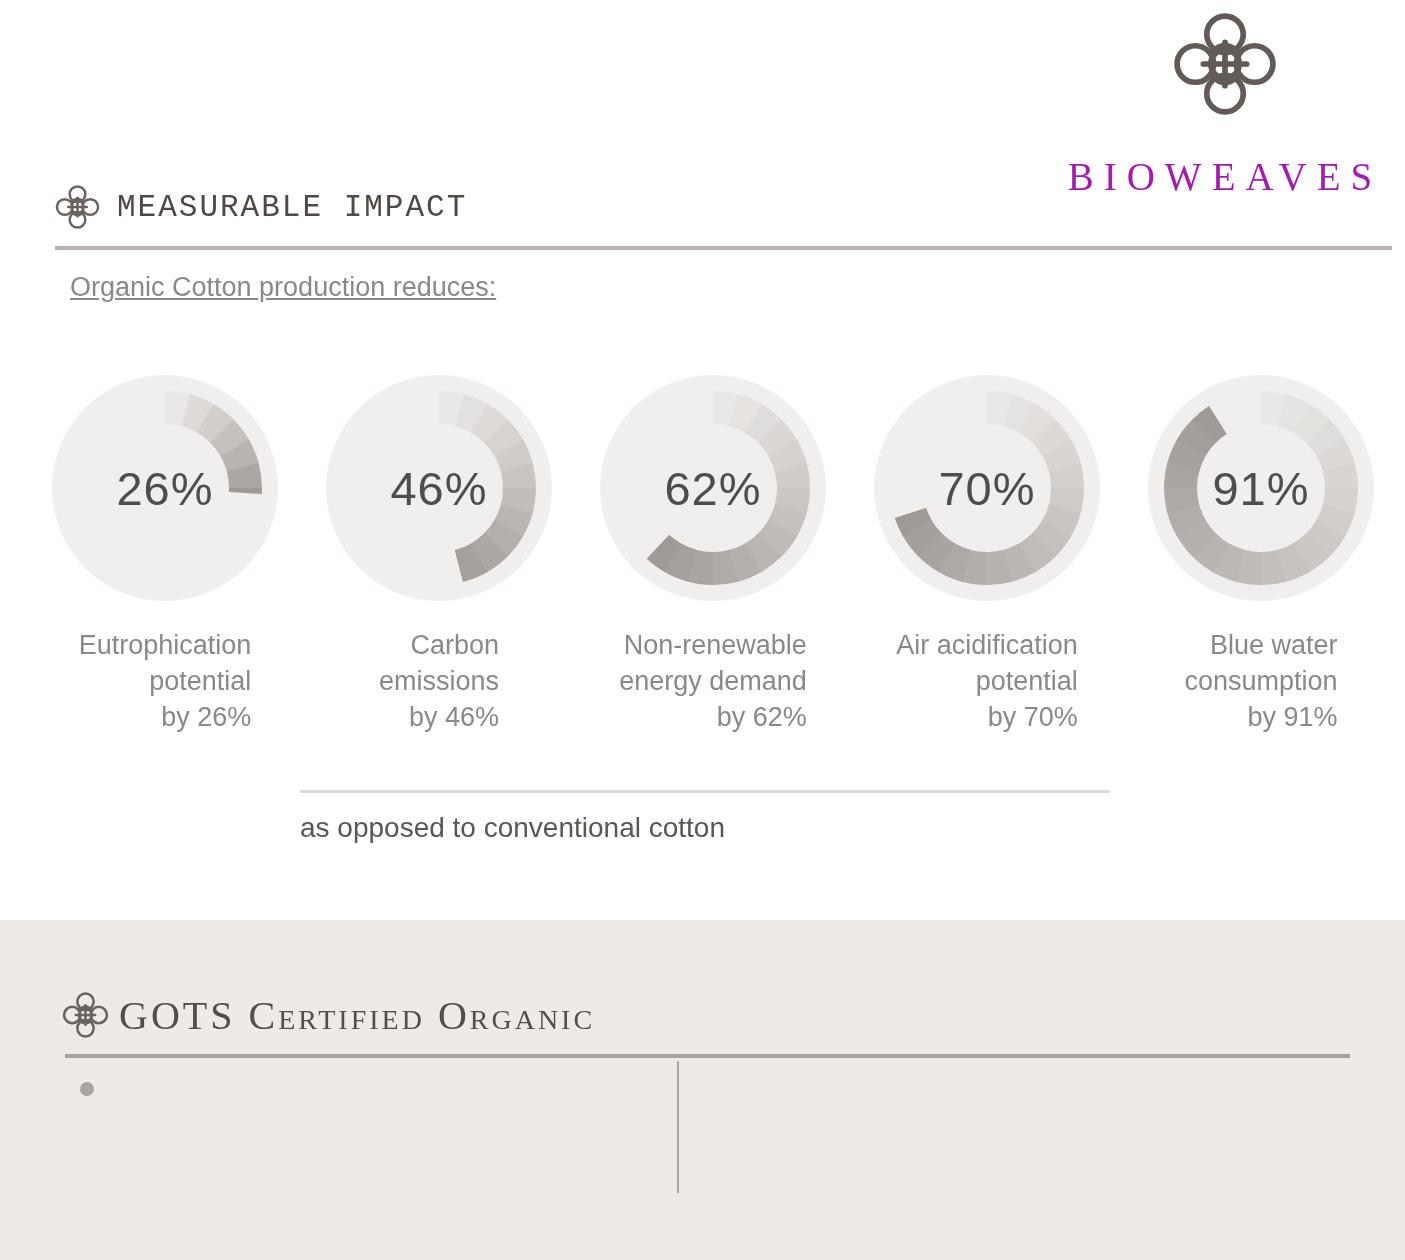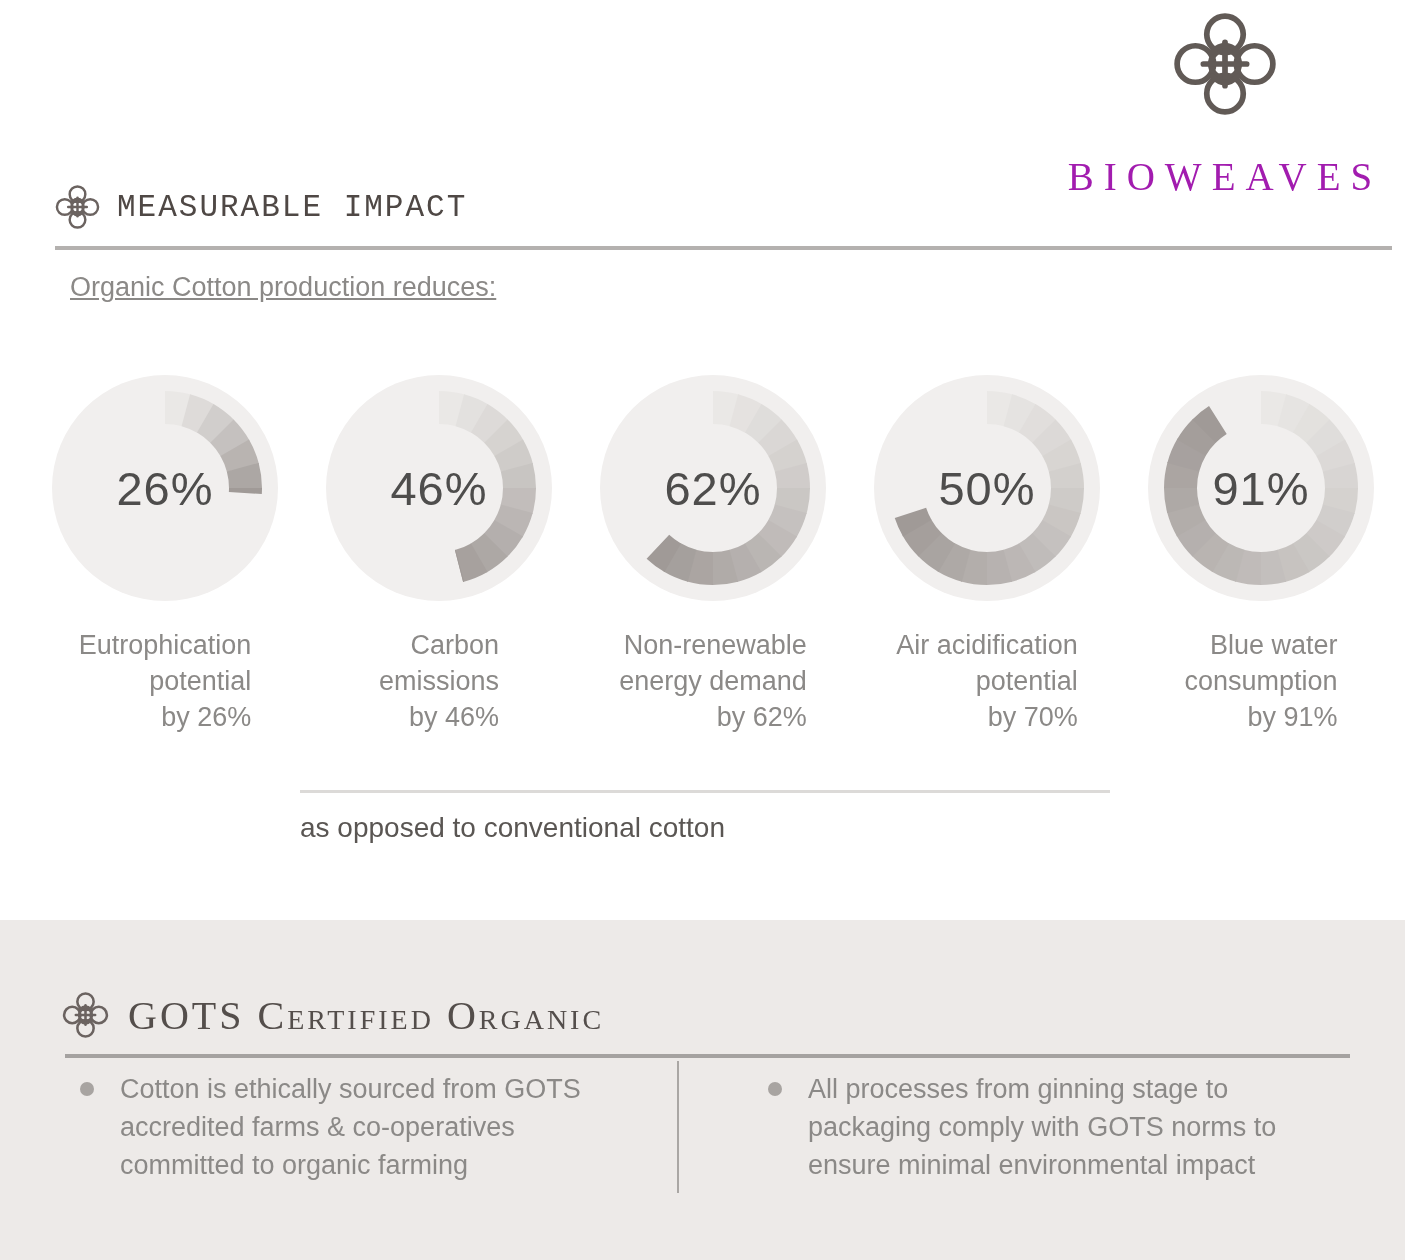--- a/index.html
+++ b/index.html
@@ -31,21 +31,21 @@
                display:flex; align-items:center; justify-content:center;
                font-size:47px; color:#4e4d4c; letter-spacing:1px; }
   .donut-label { margin-top:14px; font-size:27px; line-height:36px; color:#8b8987;
                  text-align:right; white-space:pre-line; }
   
   .footnote-divider { position:absolute; left:300px; top:790px; width:810px; height:3px; background:#dcdad8; }
   .footnote { position:absolute; left:300px; top:812px; width:810px; text-align:left;
               font-size:28px; color:#5a5653; }
   
   .gots-section { position:absolute; left:0; top:920px; width:1405px; height:340px; background:#edeae8; }
-  .gots-header { position:absolute; left:60px; top:68px; display:flex; align-items:center; gap:17px; color:#6b6360;text-align:right; }
+  .gots-header { position:absolute; left:60px; top:68px; display:flex; align-items:center; gap:8px; color:#6b6360;text-align:right; }
   .gots-header .knot { width:51px; height:54px; }
   .gots-title { font-family:"Liberation Serif", serif; font-variant:small-caps;
                 font-size:40px; letter-spacing:3px; color:#544e4b; white-space:nowrap; }
   .gots-divider { position:absolute; left:65px; top:134px; width:1285px; height:4px; background:#a5a2a0; }
   .gots-vdivider { position:absolute; left:677px; top:141px; width:2px; height:132px; background:#aaa7a4; }
   .bullet { position:absolute; top:150px; display:flex; align-items:flex-start; }
   .bullet.left  { left:80px;  width:590px; }
   .bullet.right { left:768px; width:610px; }
   .bullet-dot { flex:0 0 auto; width:14px; height:14px; border-radius:50%;
                 background:#a8a4a1; margin-top:12px; }
@@ -172,21 +172,21 @@
             <path d="M 209.00 173.50 A 97 97 0 0 1 192.87 194.30 L 169.78 170.73 A 64 64 0 0 0 180.43 157.00 Z" fill="#c5c1bf"></path>
             <path d="M 193.59 193.59 A 97 97 0 0 1 172.62 209.51 L 156.42 180.76 A 64 64 0 0 0 170.25 170.25 Z" fill="#c0bcba"></path>
             <path d="M 173.50 209.00 A 97 97 0 0 1 149.12 218.95 L 140.92 186.99 A 64 64 0 0 0 157.00 180.43 Z" fill="#bcb7b5"></path>
             <path d="M 150.11 218.69 A 97 97 0 0 1 123.98 221.99 L 124.33 189.00 A 64 64 0 0 0 141.56 186.82 Z" fill="#b7b2b0"></path>
             <path d="M 125.00 222.00 A 97 97 0 0 1 98.91 218.43 L 107.79 186.64 A 64 64 0 0 0 125.00 189.00 Z" fill="#b3aeab"></path>
             <path d="M 99.89 218.69 A 97 97 0 0 1 75.62 208.49 L 92.42 180.09 A 64 64 0 0 0 108.44 186.82 Z" fill="#aea9a6"></path>
             <path d="M 76.50 209.00 A 97 97 0 0 1 55.70 192.87 L 79.27 169.78 A 64 64 0 0 0 93.00 180.43 Z" fill="#a9a4a1"></path>
             <path d="M 56.41 193.59 A 97 97 0 0 1 40.49 172.62 L 69.24 156.42 A 64 64 0 0 0 79.75 170.25 Z" fill="#a59f9c"></path>
             <path d="M 41.00 173.50 A 97 97 0 0 1 32.75 154.97 L 64.13 144.78 A 64 64 0 0 0 69.57 157.00 Z" fill="#a09a97"></path>
           </svg>
-        <div class="donut-pct">50%</div>
+        <div class="donut-pct">70%</div>
       </div>
       <div class="donut-label">Air acidification
 potential
 by 70%</div>
     </div>
     <div class="chart">
       <div class="donut-wrap">
         <svg width="250" height="250" viewBox="0 0 250 250">
             <circle cx="125" cy="125" r="113" fill="#f1efee"></circle>
             <path d="M 125.00 28.00 A 97 97 0 0 1 151.09 31.57 L 142.21 63.36 A 64 64 0 0 0 125.00 61.00 Z" fill="#eae8e6"></path>
@@ -227,25 +227,16 @@
     <div class="gots-header">
       <svg class="knot" viewBox="0 0 100 100">
           <use href="#knot-sym"></use>
         </svg>
       <div class="gots-title">GOTS Certified Organic</div>
     </div>
     <div class="gots-divider"></div>
     <div class="gots-vdivider"></div>
     <div class="bullet left">
       <div class="bullet-dot"></div>
-      <div class="bullet-text">Cotton is ethically sourced from GOTS
-accredited farms &amp; co-operatives
-committed to organic farming</div>
-    </div>
-    <div class="bullet right">
-      <div class="bullet-dot"></div>
-      <div class="bullet-text">All processes from ginning stage to
-packaging comply with GOTS norms to
-ensure minimal environmental impact</div>
     </div>
   </div>
 
 </div>
 
 </body></html>

